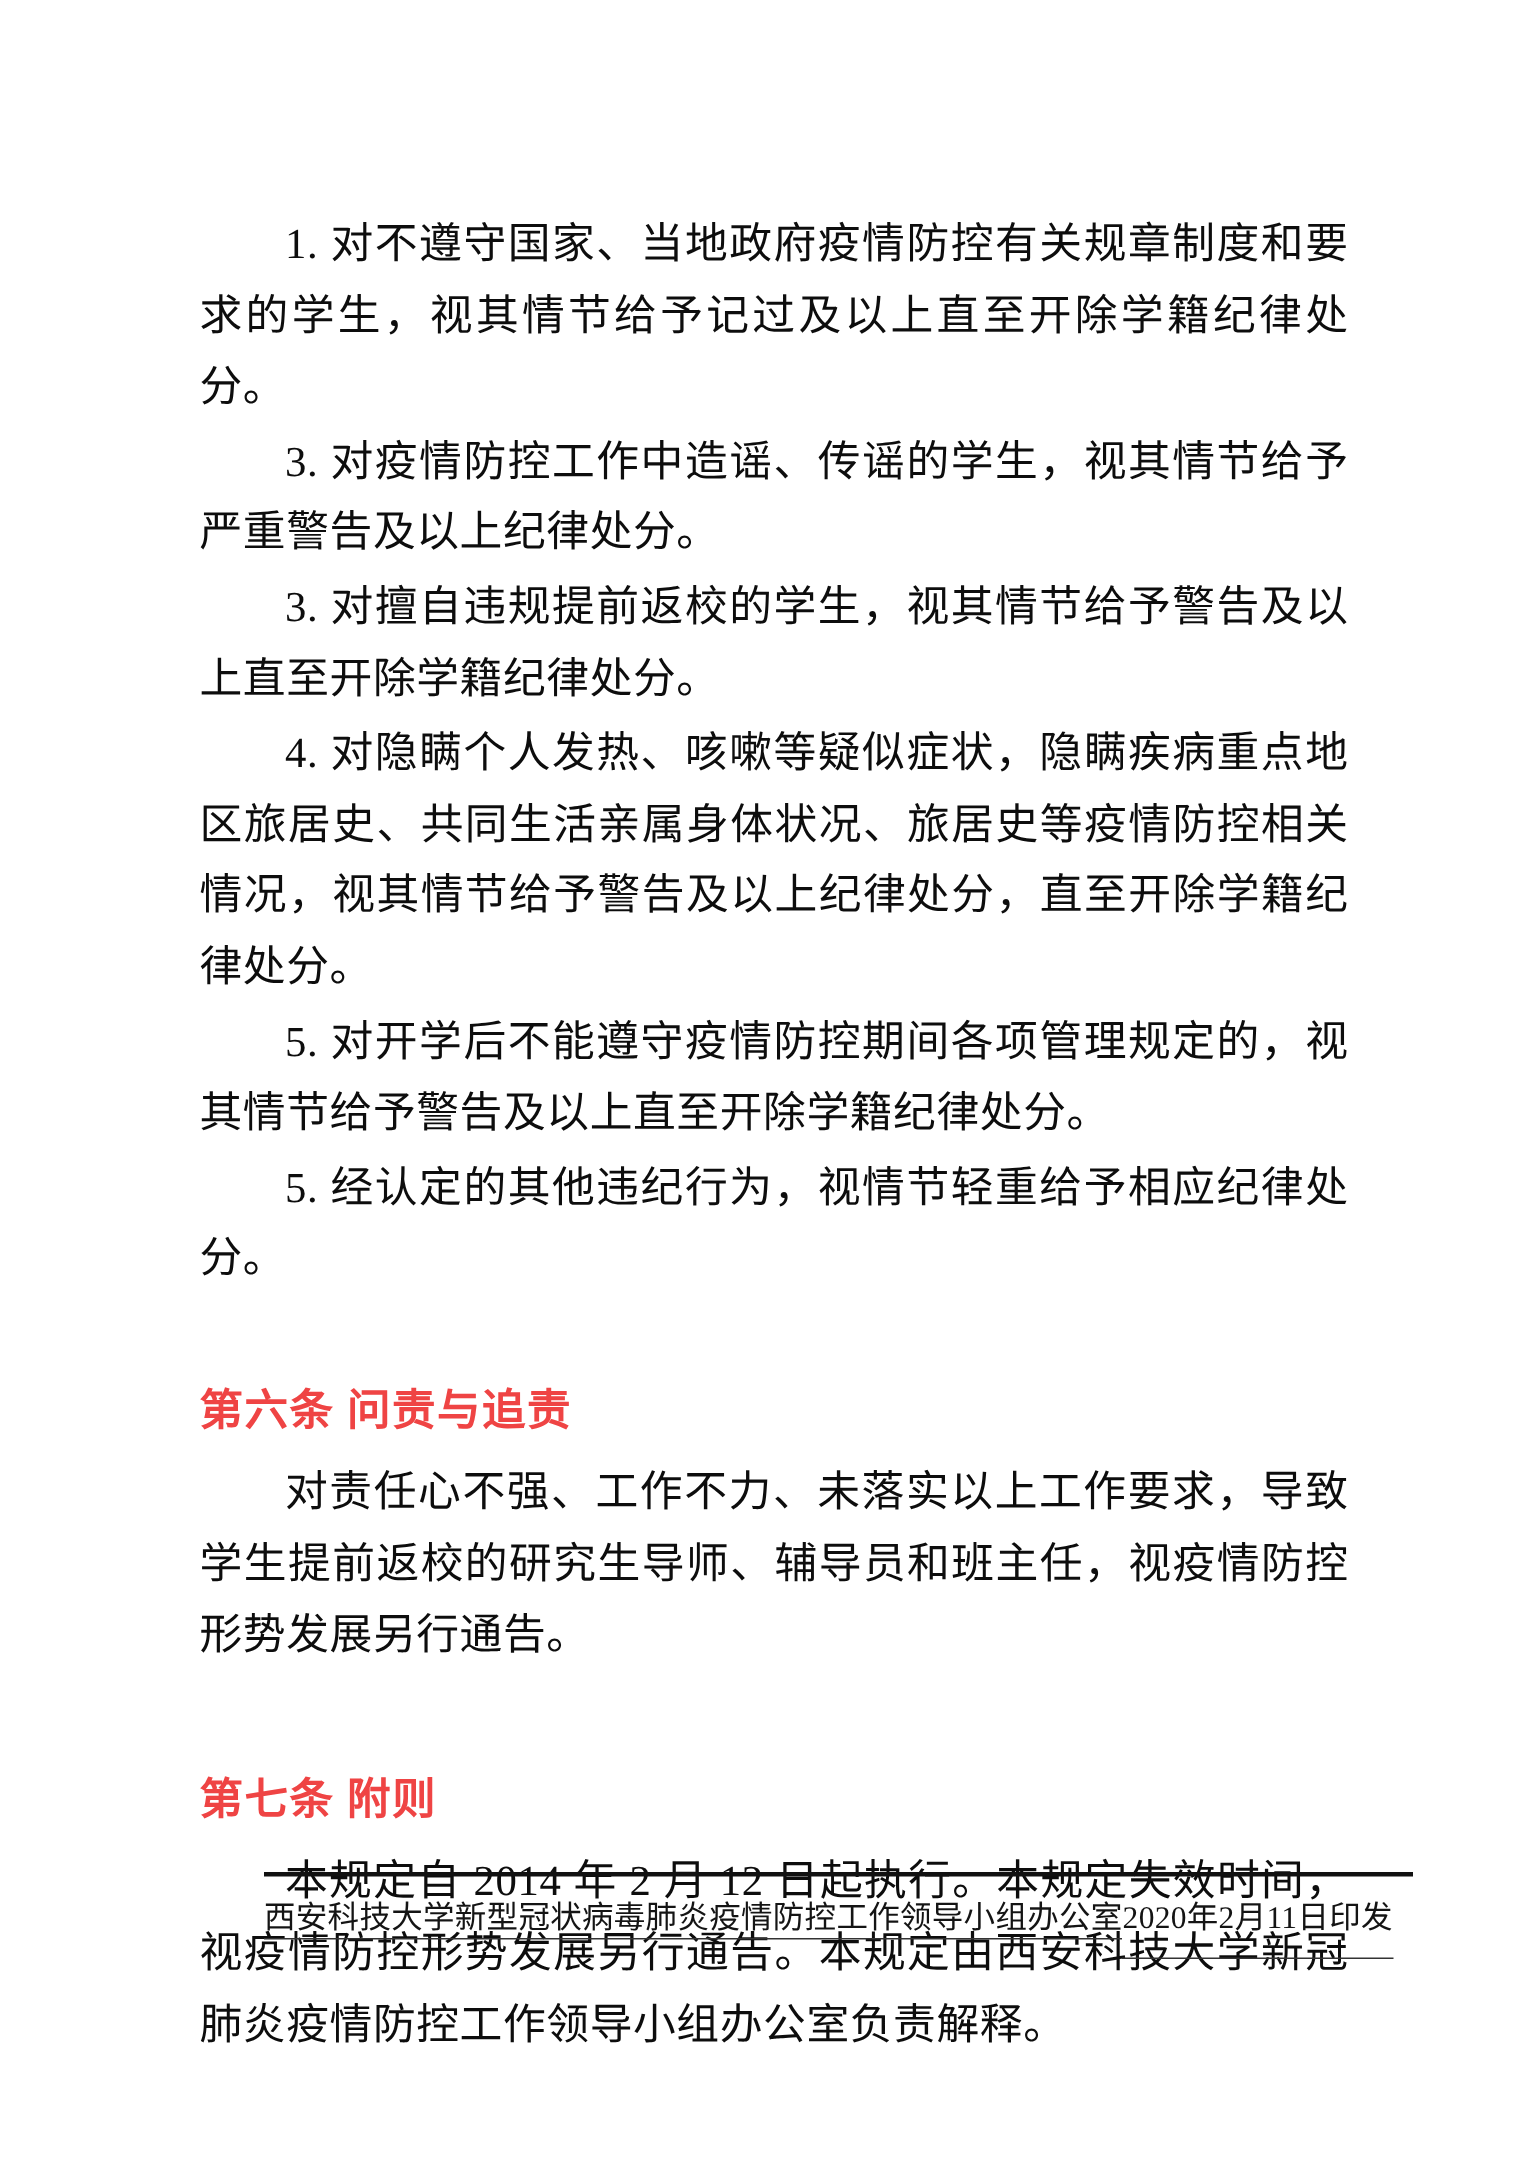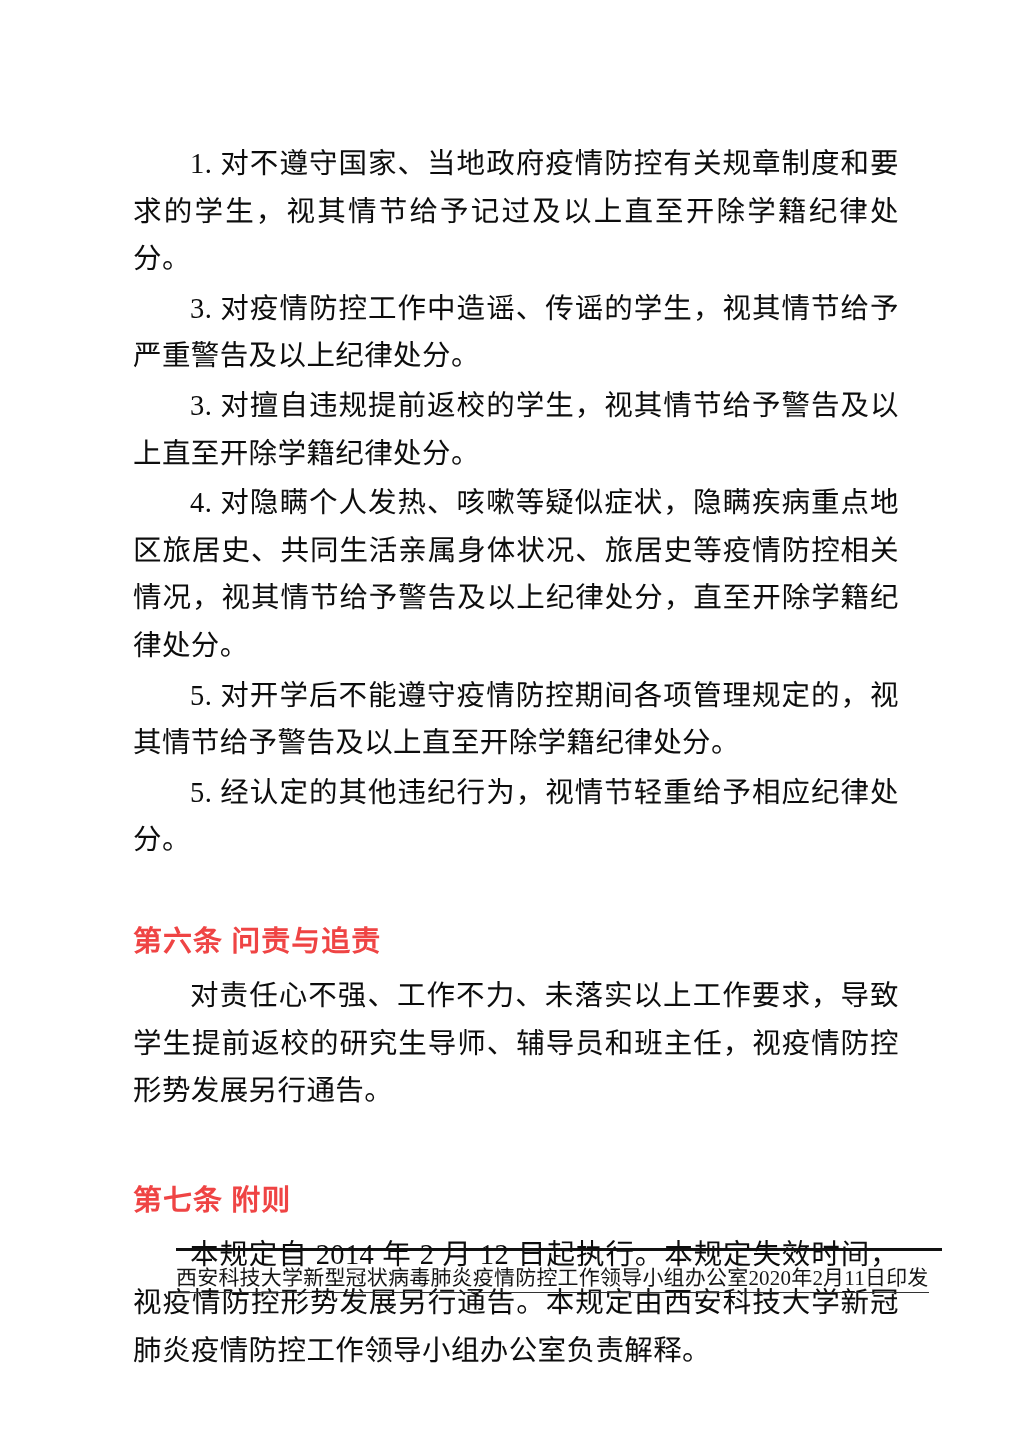--- a/index.html
+++ b/index.html
@@ -76,21 +76,21 @@
     color: #141414;
   }
   .footer-left {
     white-space: nowrap;
     border-bottom: 1px solid #333;
     padding-bottom: 1px;
   }
   .footer-right {
     white-space: nowrap;
     border-bottom: 1px solid #333;
-    padding-bottom: 1px;
+    padding-bottom: 14px;
     margin-right: 42px;
   }
 </style>
 </head>
 <body>
 
 <div class="page">
 
   <div class="content">
 

